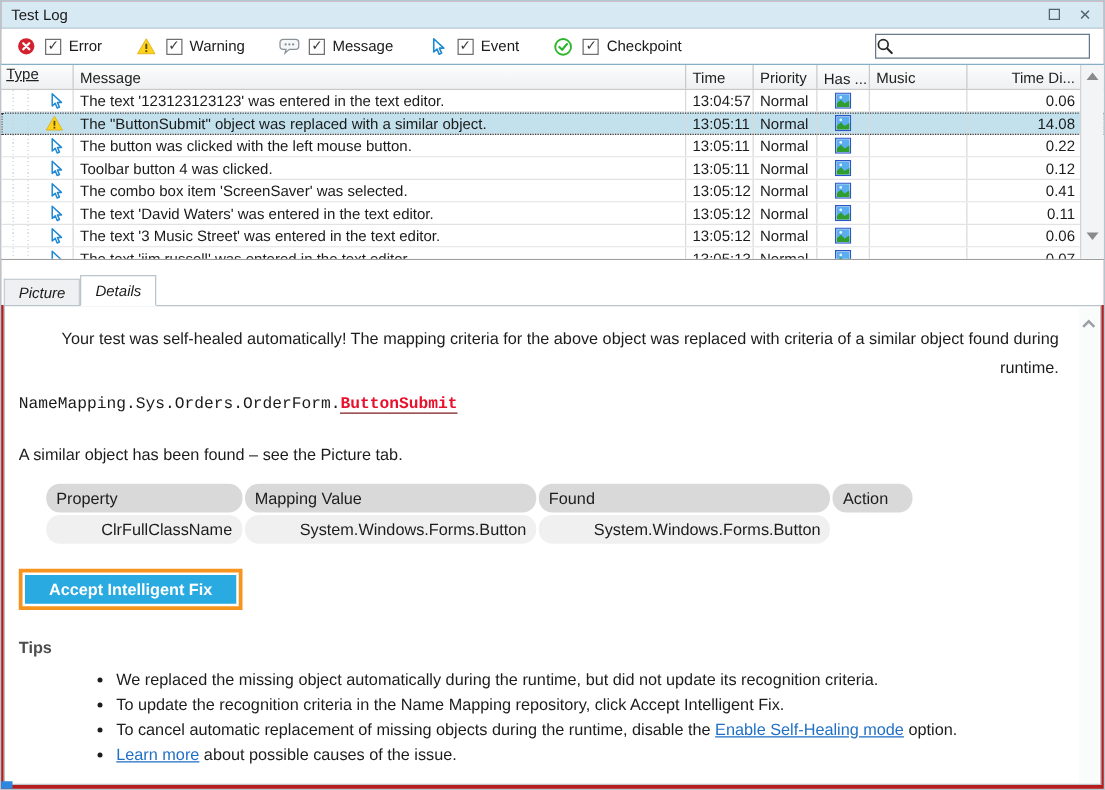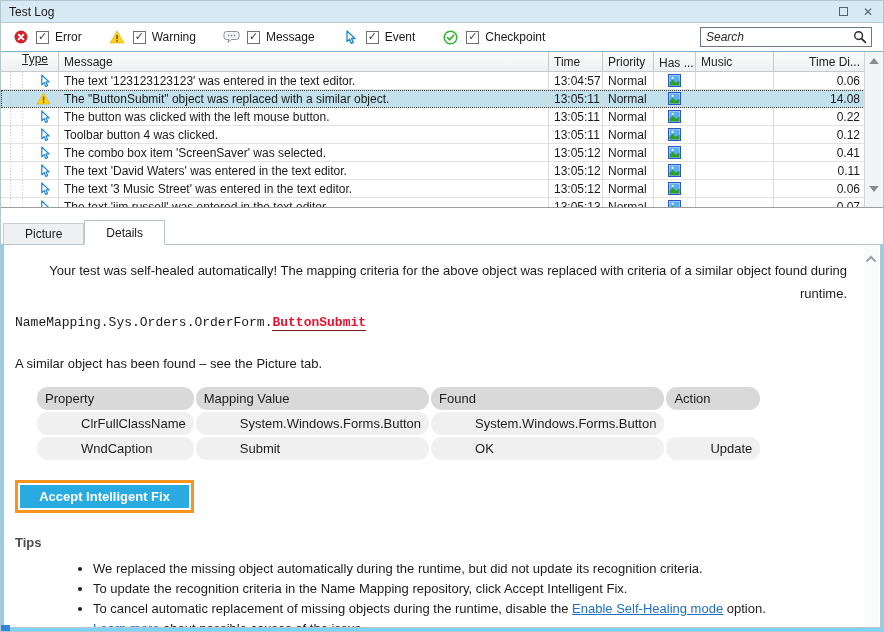--- a/index.html
+++ b/index.html
@@ -1,18 +1,18 @@
 <!DOCTYPE html>
 <html><head>
 <meta charset="utf-8">
 <style>
   * { margin:0; padding:0; box-sizing:border-box; }
   html,body { width:884px; height:632px; overflow:hidden; background:#fff;
               font-family:"Liberation Sans", sans-serif; }
-  #window { position:relative; width:884px; height:632px; background:#7dd3fc;
+  #window { position:relative; width:884px; height:632px; background:#b91c1c;
             border:1px solid #b3c7d1; }
 
   
   .titlebar { position:absolute; top:0; left:0; right:0; height:22px;
               background:#d7e9f2; border-bottom:1px solid #b3cbd8;
               display:flex; align-items:center; padding:0 8px; }
   .titlebar .title { font-size:12px; color:#1a1a1a; }
   .win-controls { margin-left:auto; display:flex; align-items:center; gap:11px; }
   .win-btn { width:14px; height:14px; display:flex; align-items:center; justify-content:center;
              color:#51636f; cursor:default; }
@@ -47,38 +47,38 @@
   .lrow.selected { background:#c3e1ed; outline:1px dotted #3c3c3c; outline-offset:-1px; }
   .lcell { font-size:12px; color:#1a1a1a; padding:2px 0 0 5px; border-right:1px solid #d9d9d9;
            white-space:nowrap; overflow:hidden; }
   .c-type { width:58px; display:flex; align-items:center; justify-content:flex-end;
             padding:0 7px 0 0;
             background-image:
               repeating-linear-gradient(to bottom,#c6d2d9 0 1px,transparent 1px 3px),
               repeating-linear-gradient(to bottom,#c6d2d9 0 1px,transparent 1px 3px);
             background-size:1px 100%,1px 100%; background-position:9px 0,21px 0;
             background-repeat:no-repeat,no-repeat; }
-  .log-header .c-type { background-image:none; padding-left:21px; justify-content:flex-start;
+  .log-header .c-type { background-image:none; padding-left:4px; justify-content:flex-start;
                         align-items:flex-start;text-decoration:underline; }
   .c-msg  { width:490px; }
   .c-time { width:54px; }
   .c-prio { width:51px; }
   .c-has  { width:42px; display:flex; align-items:center; justify-content:center; padding:0; }
   .log-header .c-has { justify-content:flex-start; padding:3px 0 0 5px; }
   .c-link { width:78px; }
   .c-tdiff{ width:92px; text-align:right; padding-right:6px; border-right:none; }
   .scrollbar-v { position:absolute; top:0; right:0; bottom:0; width:19px; background:#f2f4f5;
                  border-left:1px solid #d4d4d4; z-index:3; }
   .sb-arrow { position:absolute; left:3px; width:12px; height:10px; color:#8a8a8a; }
   .sb-up { top:4px; } .sb-down { bottom:13px; }
 
   
   .tabzone { position:absolute; top:207px; left:0; right:0; height:36px; background:#fff; }
   .tabbar { position:absolute; left:2px; bottom:0; display:flex; align-items:flex-end; }
-  .tab { font-size:12px; color:#1a1a1a; padding:0 21px; display:flex; align-items:center; }
+  .tab { font-size:12px; color:#1a1a1a; padding:0 11px; display:flex; align-items:center;font-style:italic; }
   .tab.inactive { height:21px; background:#eef0f1; border:1px solid #c5cdd3; border-bottom:none; }
   .tab.active { height:25px; background:#fff; border:1px solid #b9c4cb; border-bottom:1px solid #fff;
                 position:relative; z-index:2; margin-bottom:-1px; }
 
   
   .details { position:absolute; top:243px; left:2px; right:2px; bottom:3px; background:#fff;
              border:1px solid #b9c4cb; overflow:hidden; }
   .d-scroll { position:absolute; top:1px; right:1px; bottom:1px; width:16px; background:#fafbfb; }
   .d-chevron { position:absolute; top:9px; left:2px; color:#9aa0a6; }
   .d-content { position:absolute; left:11px; top:14px; right:28px; }
@@ -213,21 +213,20 @@
     <span class="filter">
       <span class="ficon">
           <svg class="icon" width="15" height="15">
             <use href="#i-checkpoint"></use>
           </svg>
         </span>
       <span class="checkbox checked"></span>
       <span class="flabel">Checkpoint</span>
     </span>
     <span class="searchbox">
-      <input placeholder="Search" style="">
       <svg class="icon" width="14" height="14">
           <use href="#i-search"></use>
         </svg>
     </span>
   </div>
 
   <div class="log">
     <div class="log-header">
       <div class="hcell c-type">Type</div>
       <div class="hcell c-msg">Message</div>
@@ -419,26 +418,20 @@
           <th class="col-map">Mapping Value</th>
           <th class="col-found">Found</th>
           <th class="col-act">Action</th>
         </tr>
         <tr>
           <td>ClrFullClassName</td>
           <td>System.Windows.Forms.Button</td>
           <td>System.Windows.Forms.Button</td>
           <td class="blank"></td>
         </tr>
-        <tr>
-          <td>WndCaption</td>
-          <td>Submit</td>
-          <td>OK</td>
-          <td>Update</td>
-        </tr>
       </tbody>
         </table>
 
       <div class="accept-wrap">
         <div class="accept-btn">Accept Intelligent Fix</div>
       </div>
 
       <div class="tips-head">Tips</div>
       <ul class="tips">
         <li><span>We replaced the missing object automatically during the runtime, but did not update its recognition criteria.</span><a class="dlink"></a><span></span></li>

